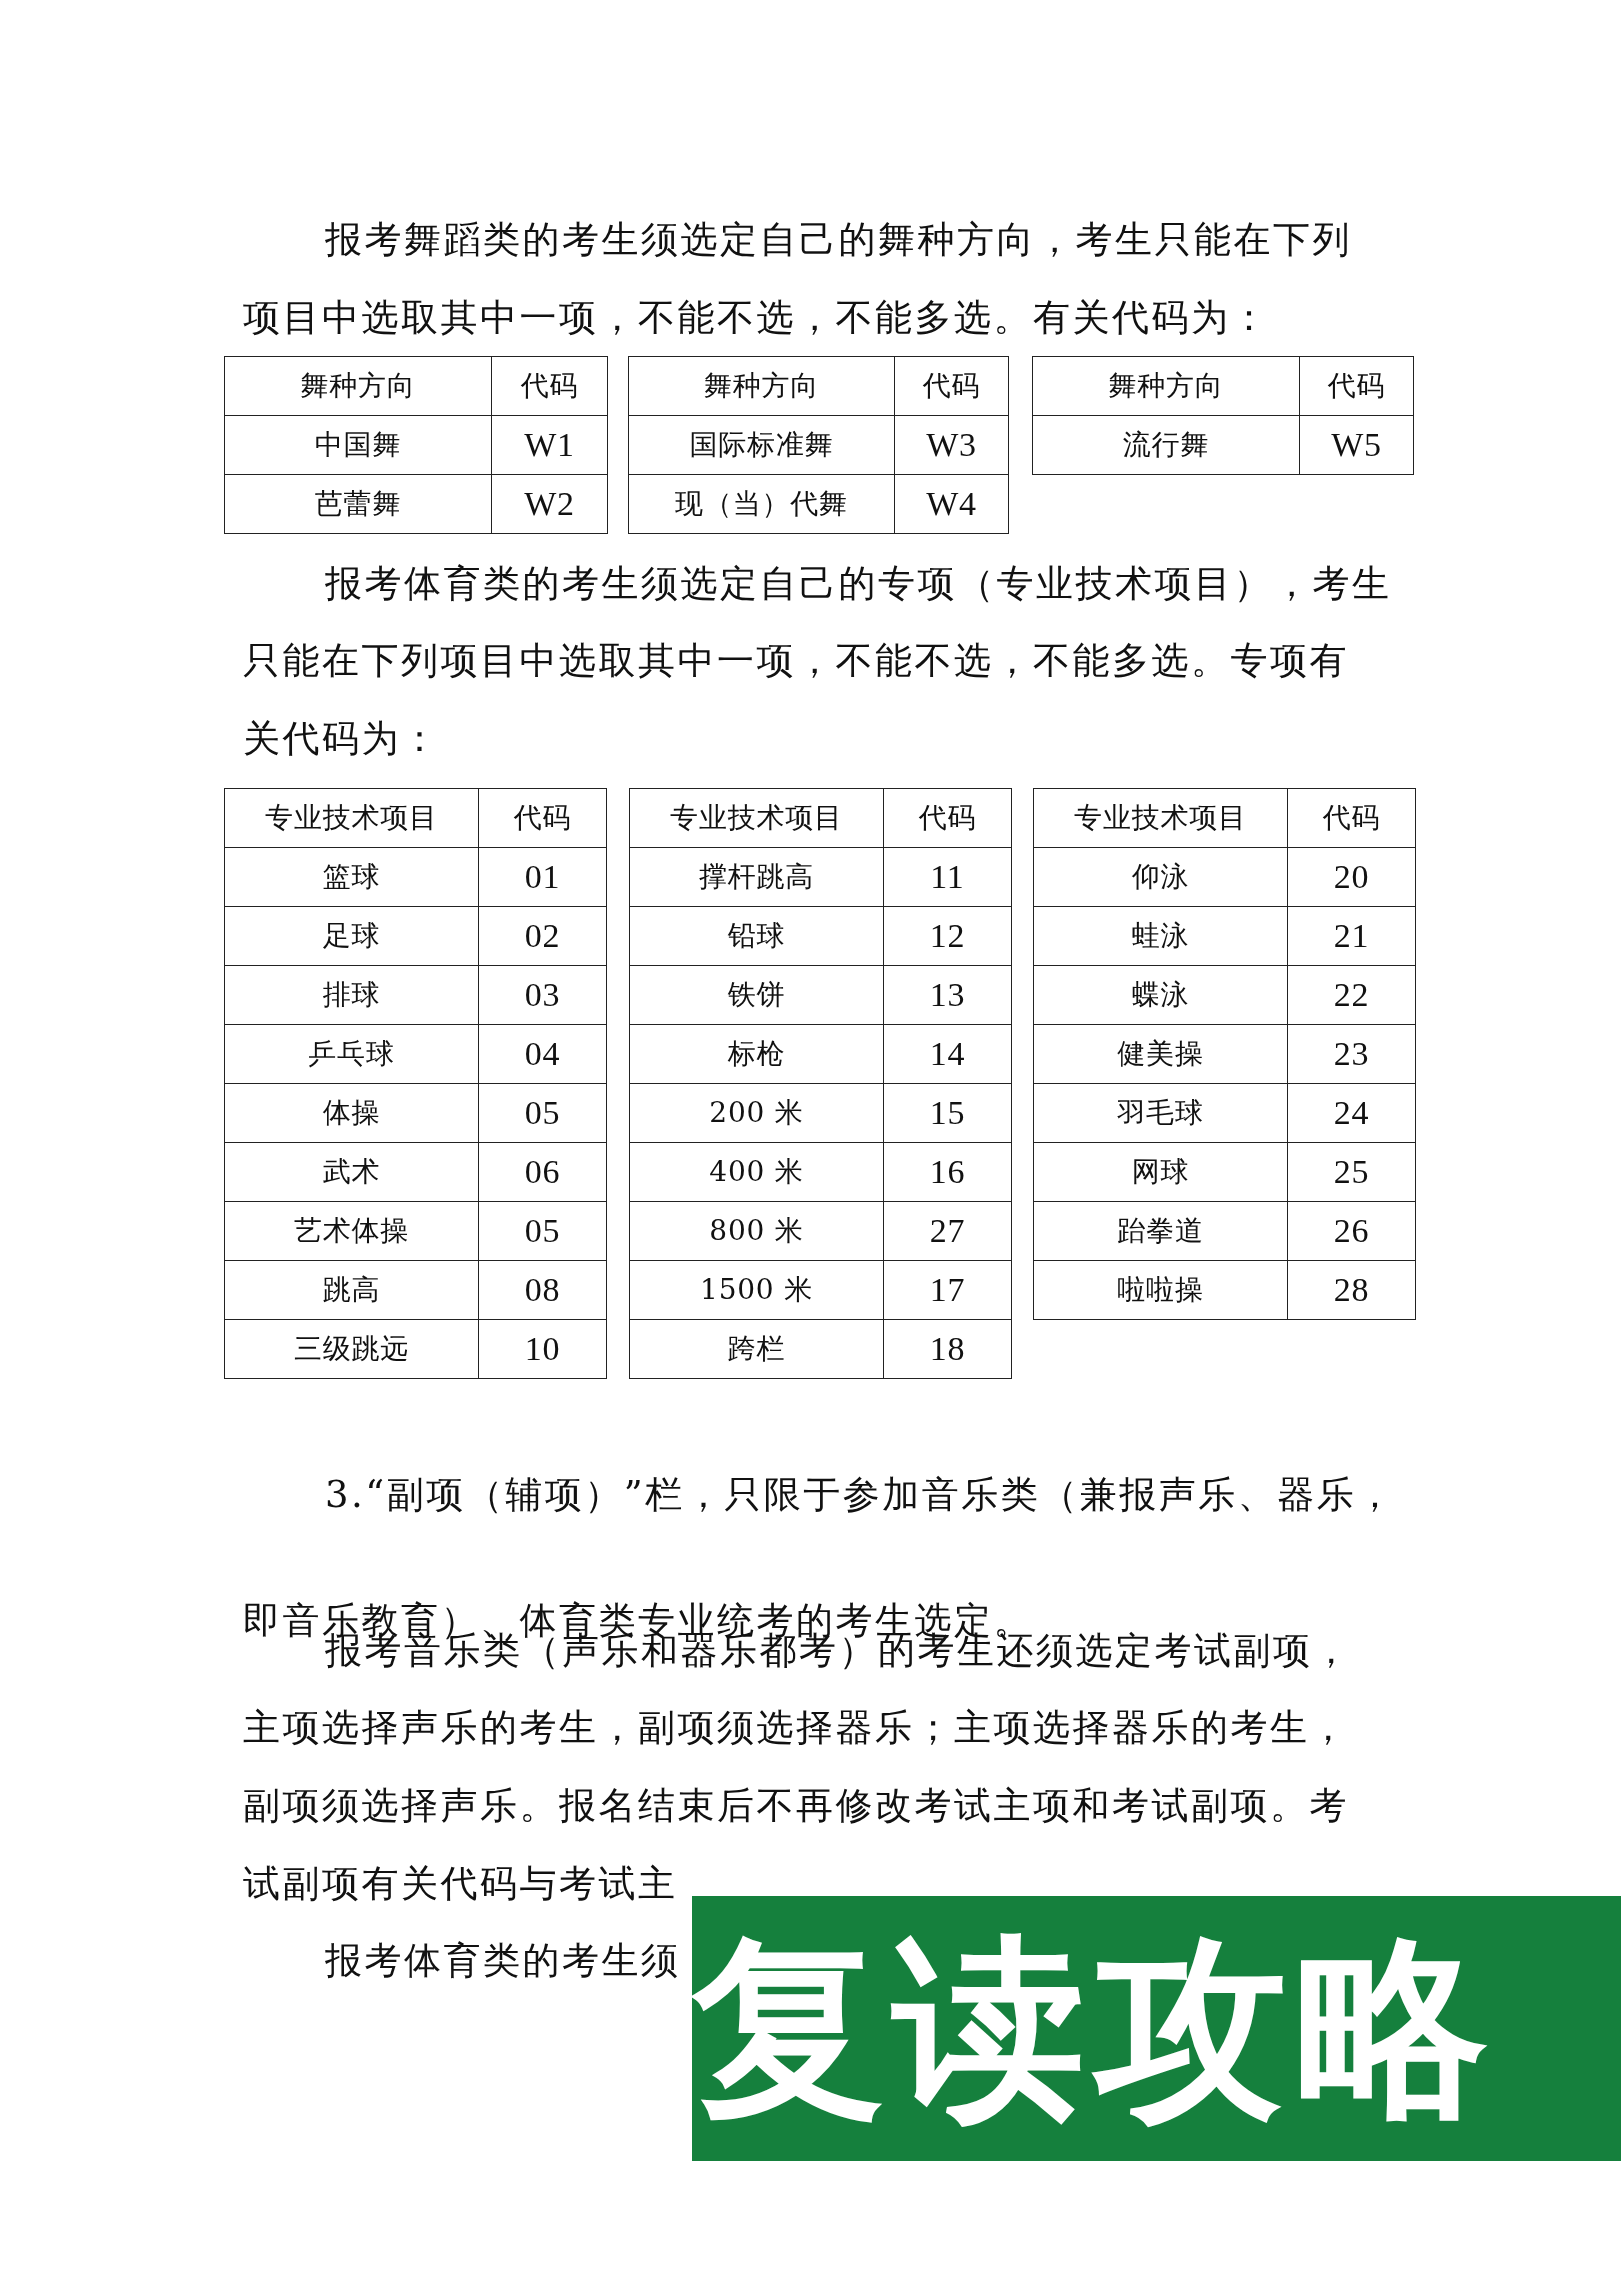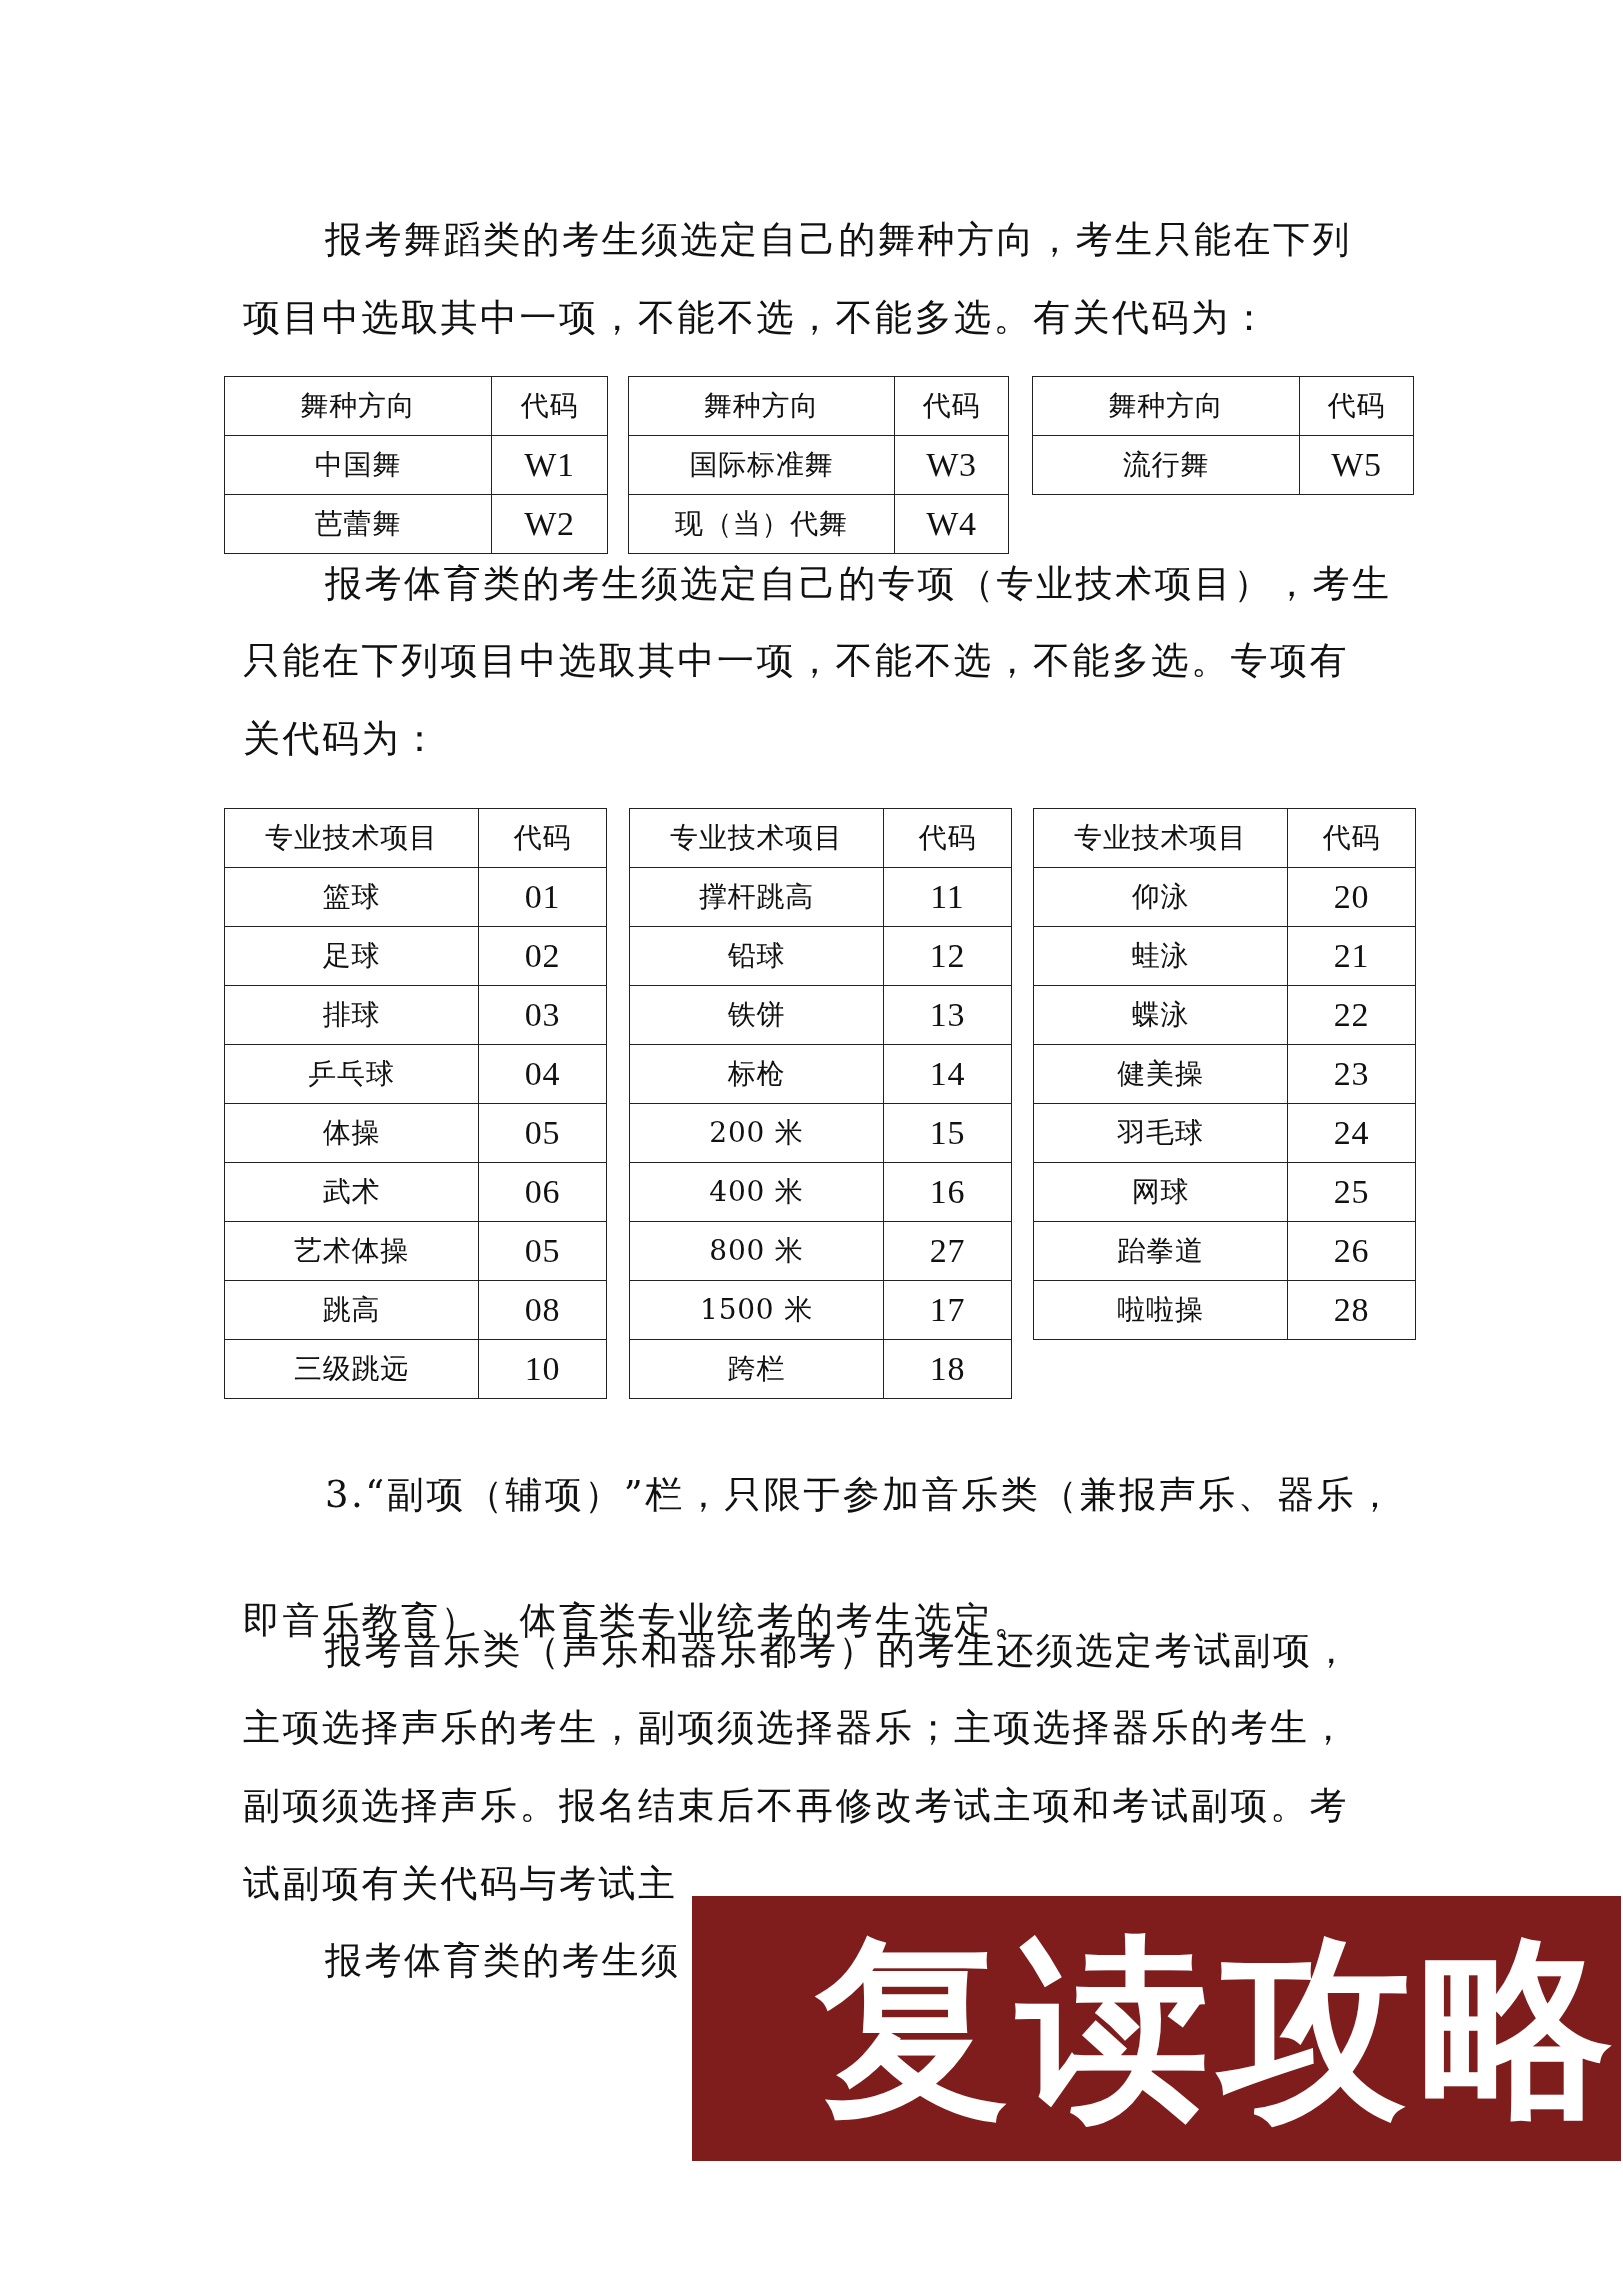--- a/index.html
+++ b/index.html
@@ -2,27 +2,27 @@
 <html style="font-size:13px"><head>
   <meta charset="utf-8">
   <style>
     html, body { margin: 0; padding: 0; background: #ffffff; }
     body { width: 1623px; height: 2295px; position: relative; overflow: hidden;
            font-family: "DejaVu Serif", "Liberation Serif", serif; color: #111; }
     .line { position: absolute; left: 243px; font-size: 37px; line-height: 49px;
             white-space: nowrap; letter-spacing: 2.5px; }
     .line.indent { left: 325px; }
     table.codes { position: absolute; border-collapse: collapse; table-layout: fixed;
-                  font-family: "DejaVu Serif", "Liberation Serif", serif; margin-top: 20px; }
+                  font-family: "DejaVu Serif", "Liberation Serif", serif; }
     table.codes td, table.codes th { border: 1.6px solid #222; font-weight: normal;
                   text-align: center; vertical-align: middle; font-size: 28px;
                   height: 58px; padding: 0; letter-spacing: 0.8px; }
     table.codes td.code { font-family: "Liberation Serif", "DejaVu Serif", serif; font-size: 34px; }
     .banner { position: absolute; left: 692px; top: 1896px; width: 929px; height: 265px;
-              background: #7f1d1d; display: flex; align-items: center; justify-content: flex-end; }
+              background: #15803d; display: flex; align-items: center; justify-content: flex-start; }
     .banner span { color: #ffffff; font-family: "DejaVu Sans", "Liberation Sans", sans-serif;
                    font-weight: bold; font-size: 193px; line-height: 1; letter-spacing: 8.2px; }
   </style>
 </head>
 <body>
 
 <div class="line indent" style="top:215px">报考舞蹈类的考生须选定自己的舞种方向，考生只能在下列</div>
 <div class="line" style="top:293px">项目中选取其中一项，不能不选，不能多选。有关代码为：</div>
 
 <table class="codes" style="left:224px; top:356px; width:383px;">

